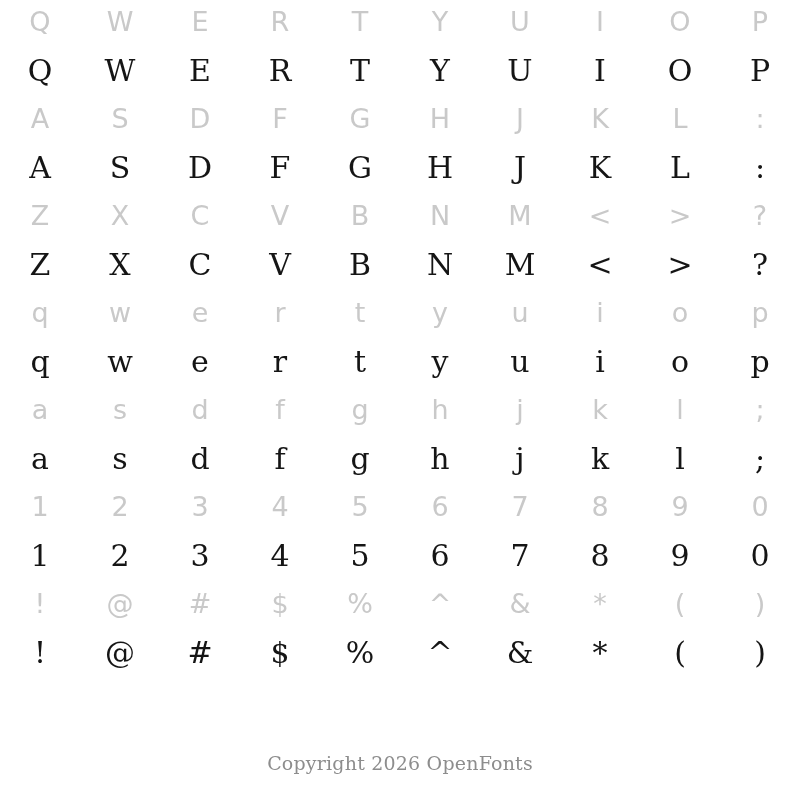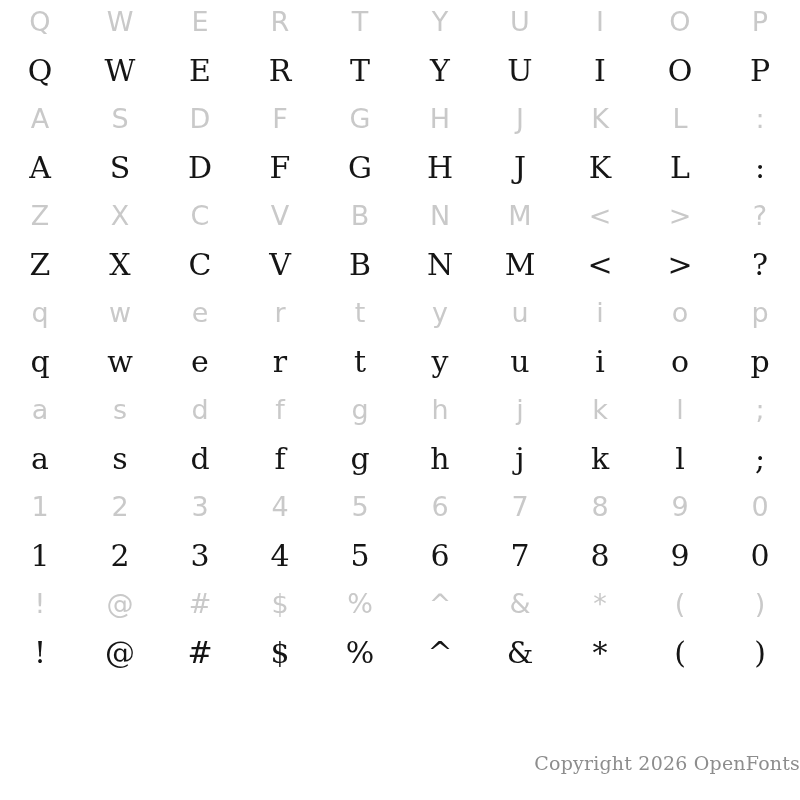--- a/index.html
+++ b/index.html
@@ -58,21 +58,21 @@
     font-family: "DejaVu Serif", serif;
     font-size: 30px;
     font-weight: 400;
     line-height: 53px;
   }
   #footer {
     position: absolute;
     left: 0;
     right: 0;
     bottom: 26px;
-    text-align: right;
+    text-align: center;
   }
   #copyright {
     color: #8d8d8d;
     font-family: "DejaVu Serif", serif;
     font-size: 19px;
     letter-spacing: 0.2px;
   }
 </style>
 </head>
 <body>

